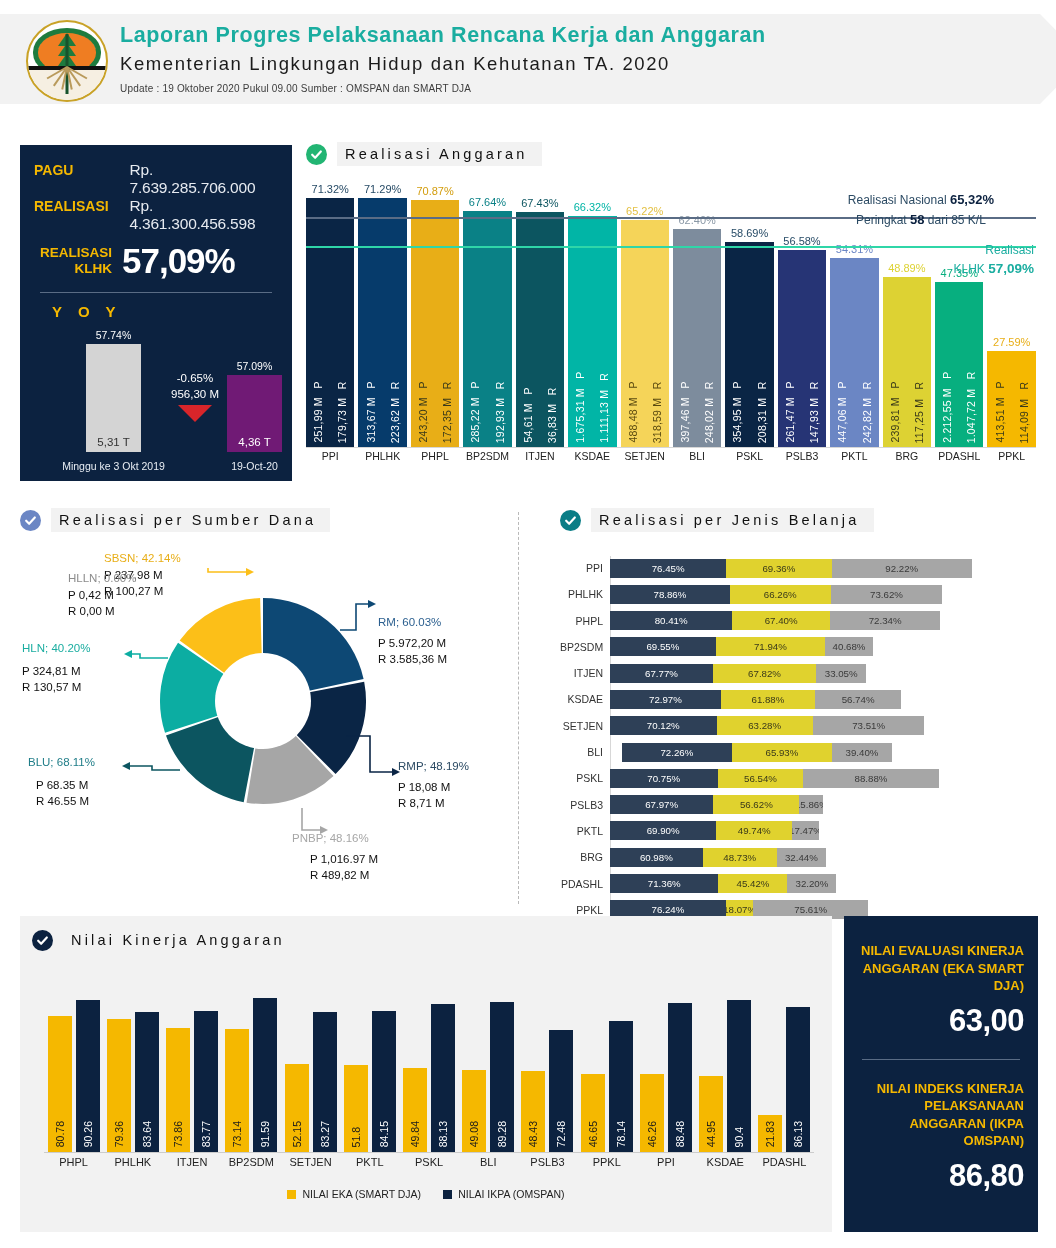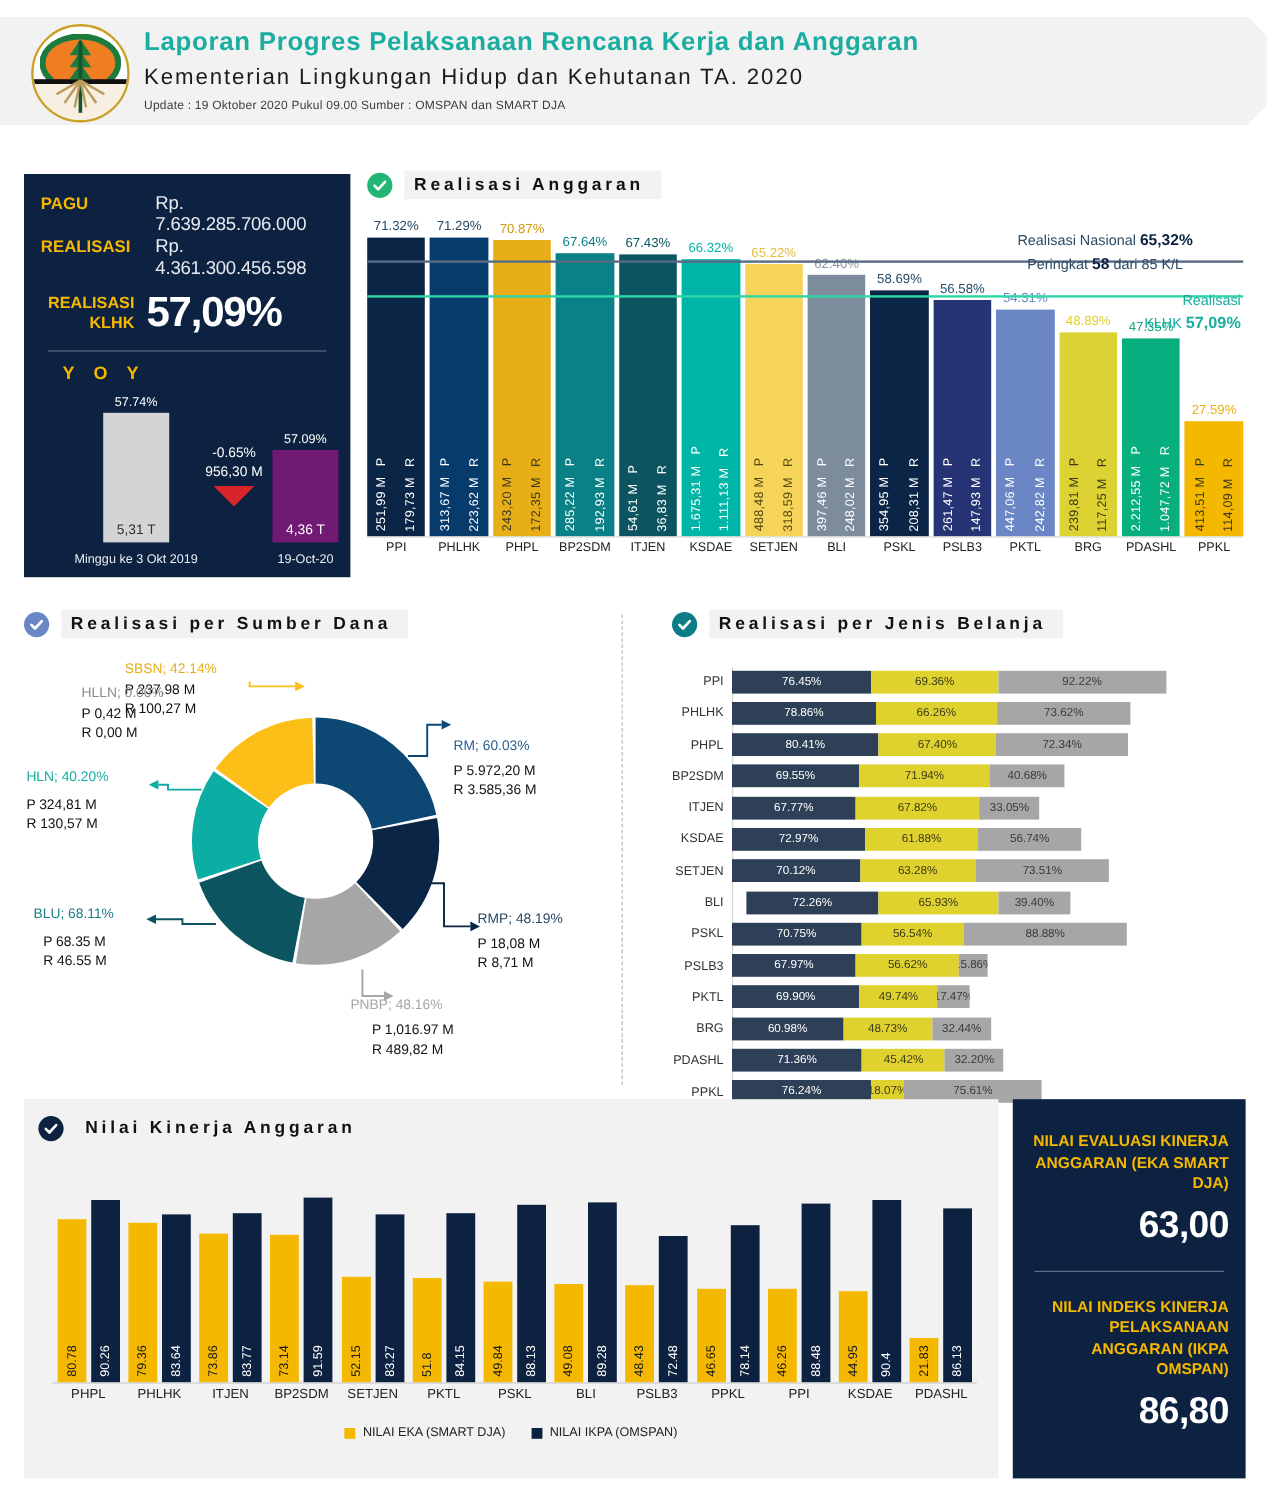--- a/index.html
+++ b/index.html
@@ -84,21 +84,21 @@
 
   
   .sec-head{ display:flex; align-items:center; gap:10px; }
   .chk{
     width:21px; height:21px; border-radius:50%;
     display:flex; align-items:center; justify-content:center; flex:none;
   }
   .chk svg{ width:13px; height:13px; }
   .sec-title{
     background:#f2f2f2; padding:4px 14px 4px 8px;
-    font-size:14.5px; font-weight:bold; letter-spacing:3.2px; color:#111;
+    font-size:14.5px; font-weight:normal; letter-spacing:3.2px; color:#111;
   }
 
   
   .kpi{
     position:absolute; left:20px; top:145px; width:272px; height:336px;
     background:#0c2240; padding:16px 14px 8px 14px;
   }
   .kpi-row{ display:flex; align-items:baseline; gap:20px; }
   .kpi-lbl{ color:#f5b800; font-weight:bold; font-size:14px; width:78px; }
   .kpi-val{ color:#e6eaf0; font-size:15.5px; letter-spacing:-0.2px; }
@@ -692,21 +692,21 @@
           <div class="jb-seg" style="width: 122.223px; background: rgb(46, 64, 87); color: rgb(255, 255, 255);">80.41%</div>
           <div class="jb-seg" style="width: 97.9184px; background: rgb(224, 210, 46); color: rgb(58, 58, 26);">67.40%</div>
           <div class="jb-seg" style="width: 109.957px; background: rgb(166, 166, 166); color: rgb(58, 58, 58);">72.34%</div>
         </div>
       </div>
       <div class="jb-row">
         <div class="jb-cat">BP2SDM</div>
         <div class="jb-track">
           <div class="jb-seg" style="width: 105.716px; background: rgb(46, 64, 87); color: rgb(255, 255, 255);">69.55%</div>
           <div class="jb-seg" style="width: 109.349px; background: rgb(224, 210, 46); color: rgb(58, 58, 26);">71.94%</div>
-          <div class="jb-seg" style="width: 62px; background: rgb(166, 166, 166); color: rgb(58, 58, 58);">40.68%</div>
+          <div class="jb-seg" style="width: 48px; background: rgb(166, 166, 166); color: rgb(58, 58, 58);">40.68%</div>
         </div>
       </div>
       <div class="jb-row">
         <div class="jb-cat">ITJEN</div>
         <div class="jb-track">
           <div class="jb-seg" style="width: 103.01px; background: rgb(46, 64, 87); color: rgb(255, 255, 255);">67.77%</div>
           <div class="jb-seg" style="width: 103.086px; background: rgb(224, 210, 46); color: rgb(58, 58, 26);">67.82%</div>
           <div class="jb-seg" style="width: 50.236px; background: rgb(166, 166, 166); color: rgb(58, 58, 58);">33.05%</div>
         </div>
       </div>
@@ -747,21 +747,21 @@
         <div class="jb-track">
           <div class="jb-seg" style="width: 103.314px; background: rgb(46, 64, 87); color: rgb(255, 255, 255);">67.97%</div>
           <div class="jb-seg" style="width: 86.0624px; background: rgb(224, 210, 46); color: rgb(58, 58, 26);">56.62%</div>
           <div class="jb-seg" style="width: 24.1072px; background: rgb(166, 166, 166); color: rgb(58, 58, 58);">15.86%</div>
         </div>
       </div>
       <div class="jb-row">
         <div class="jb-cat">PKTL</div>
         <div class="jb-track">
           <div class="jb-seg" style="width: 106.248px; background: rgb(46, 64, 87); color: rgb(255, 255, 255);">69.90%</div>
-          <div class="jb-seg" style="width: 65px; background: rgb(224, 210, 46); color: rgb(58, 58, 26);">49.74%</div>
+          <div class="jb-seg" style="width: 76px; background: rgb(224, 210, 46); color: rgb(58, 58, 26);">49.74%</div>
           <div class="jb-seg" style="width: 26.5544px; background: rgb(166, 166, 166); color: rgb(58, 58, 58);">17.47%</div>
         </div>
       </div>
       <div class="jb-row">
         <div class="jb-cat">BRG</div>
         <div class="jb-track">
           <div class="jb-seg" style="width: 92.6896px; background: rgb(46, 64, 87); color: rgb(255, 255, 255);">60.98%</div>
           <div class="jb-seg" style="width: 74.0696px; background: rgb(224, 210, 46); color: rgb(58, 58, 26);">48.73%</div>
           <div class="jb-seg" style="width: 49.3088px; background: rgb(166, 166, 166); color: rgb(58, 58, 58);">32.44%</div>
         </div>

